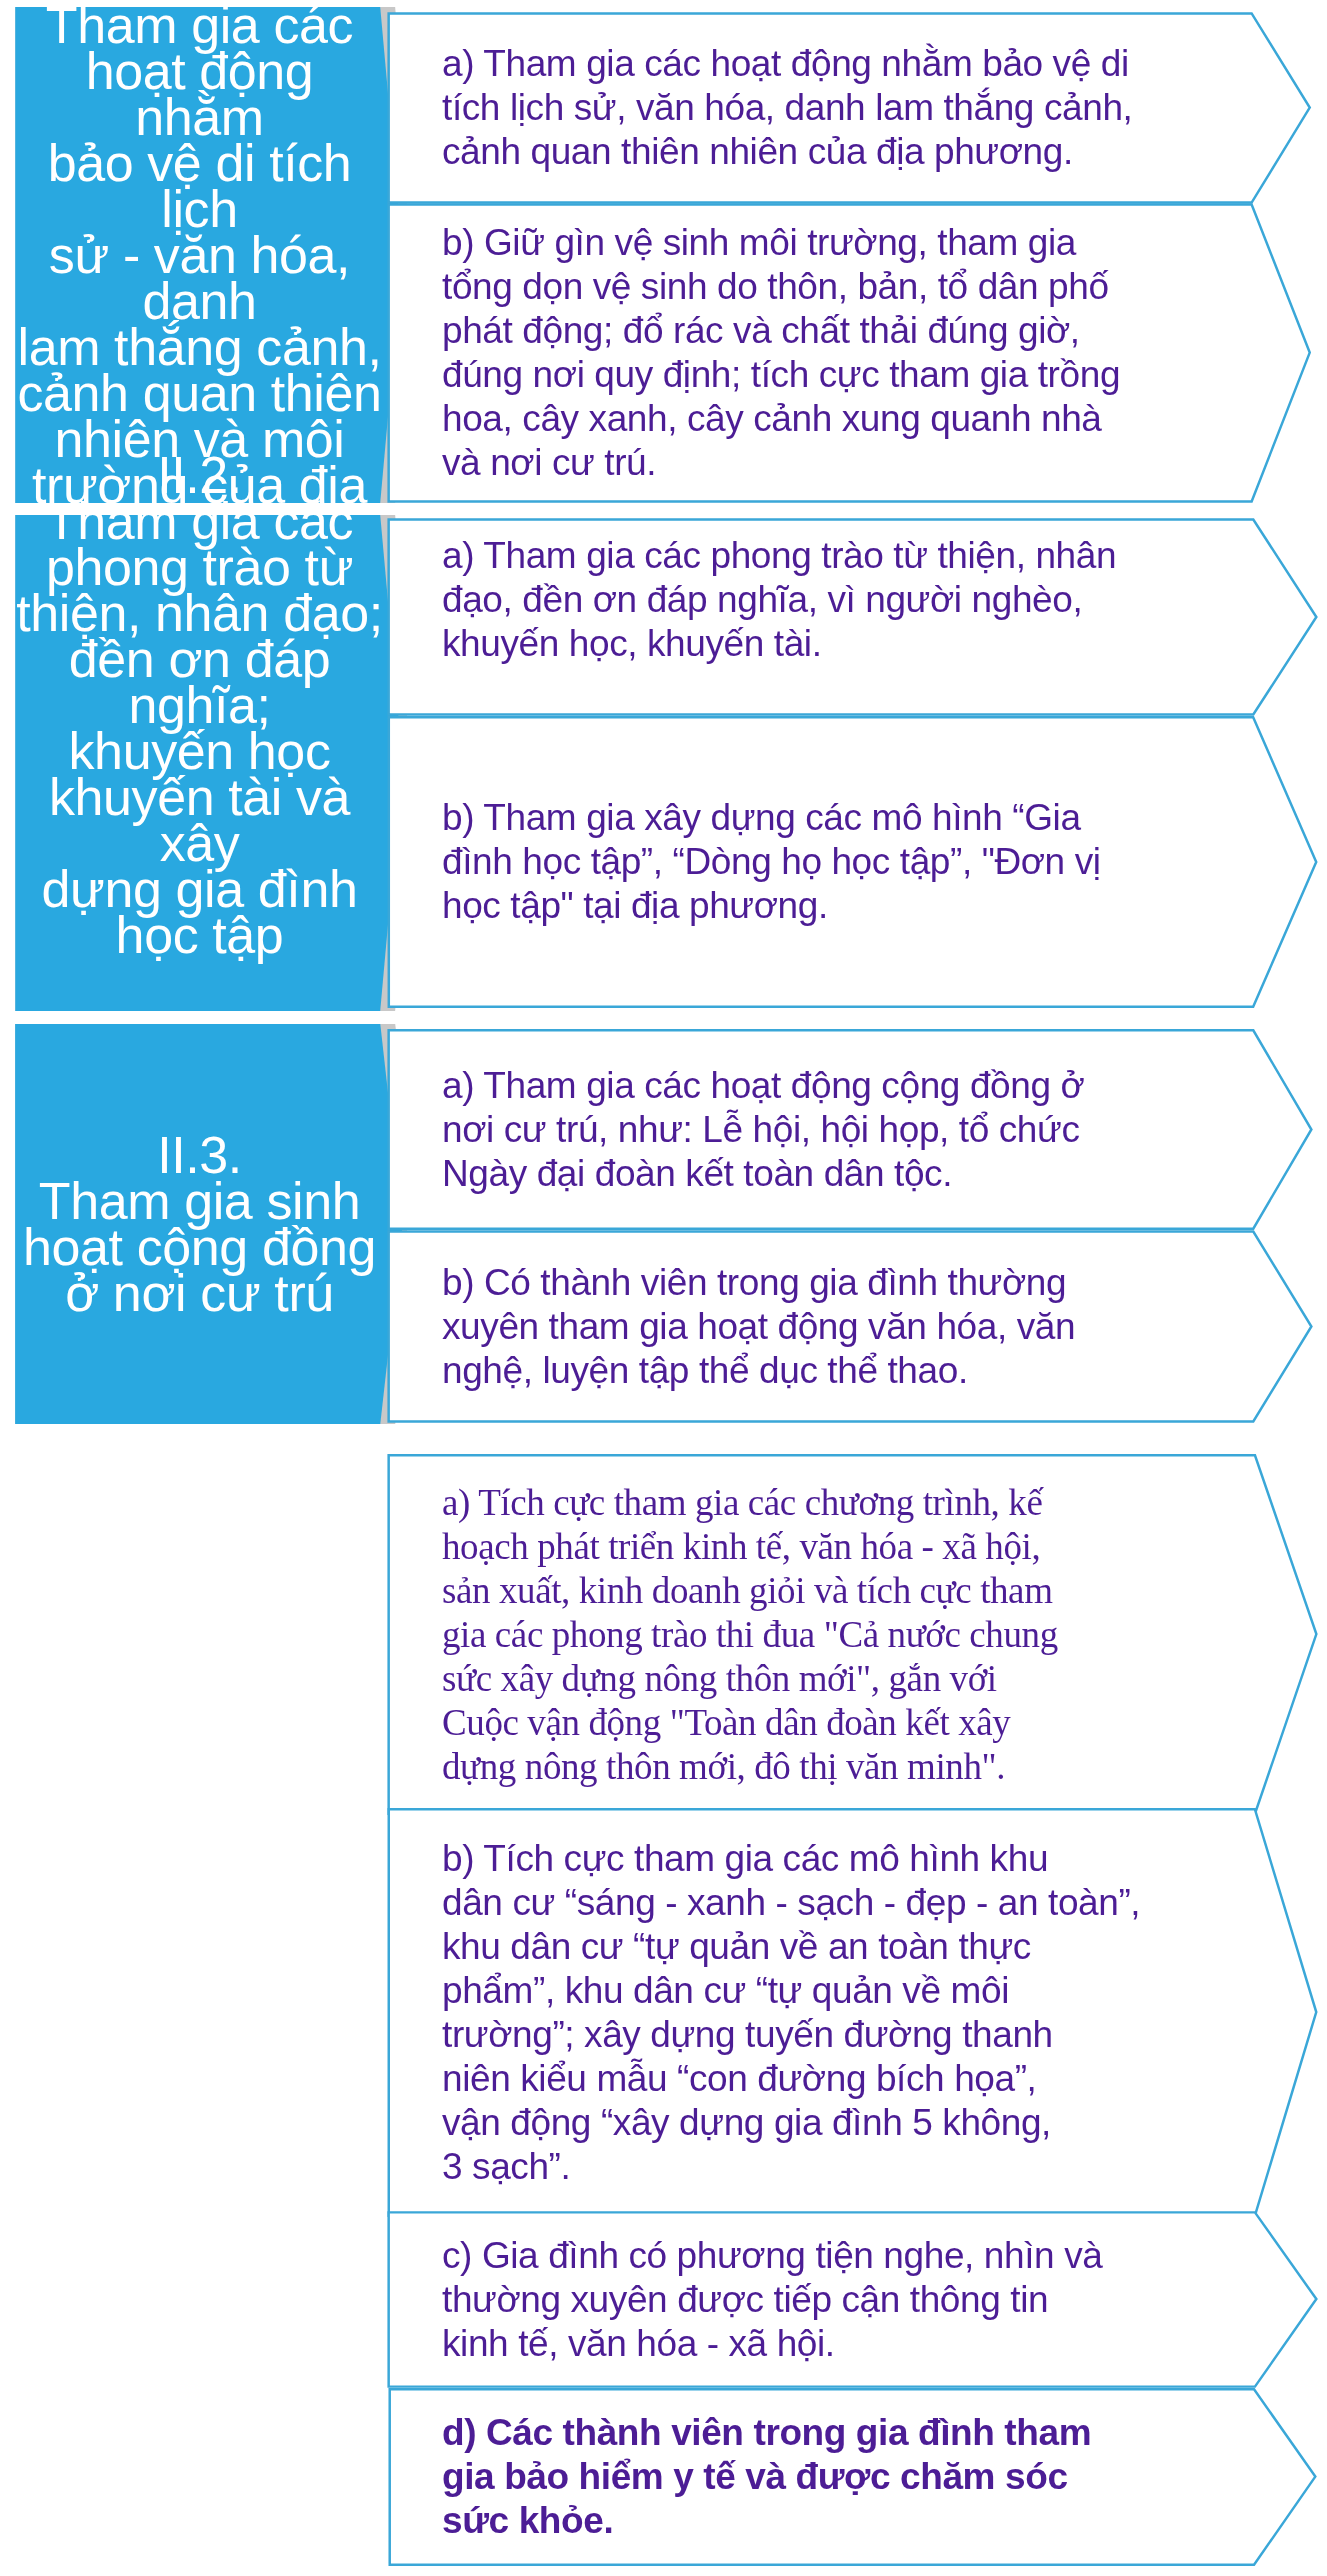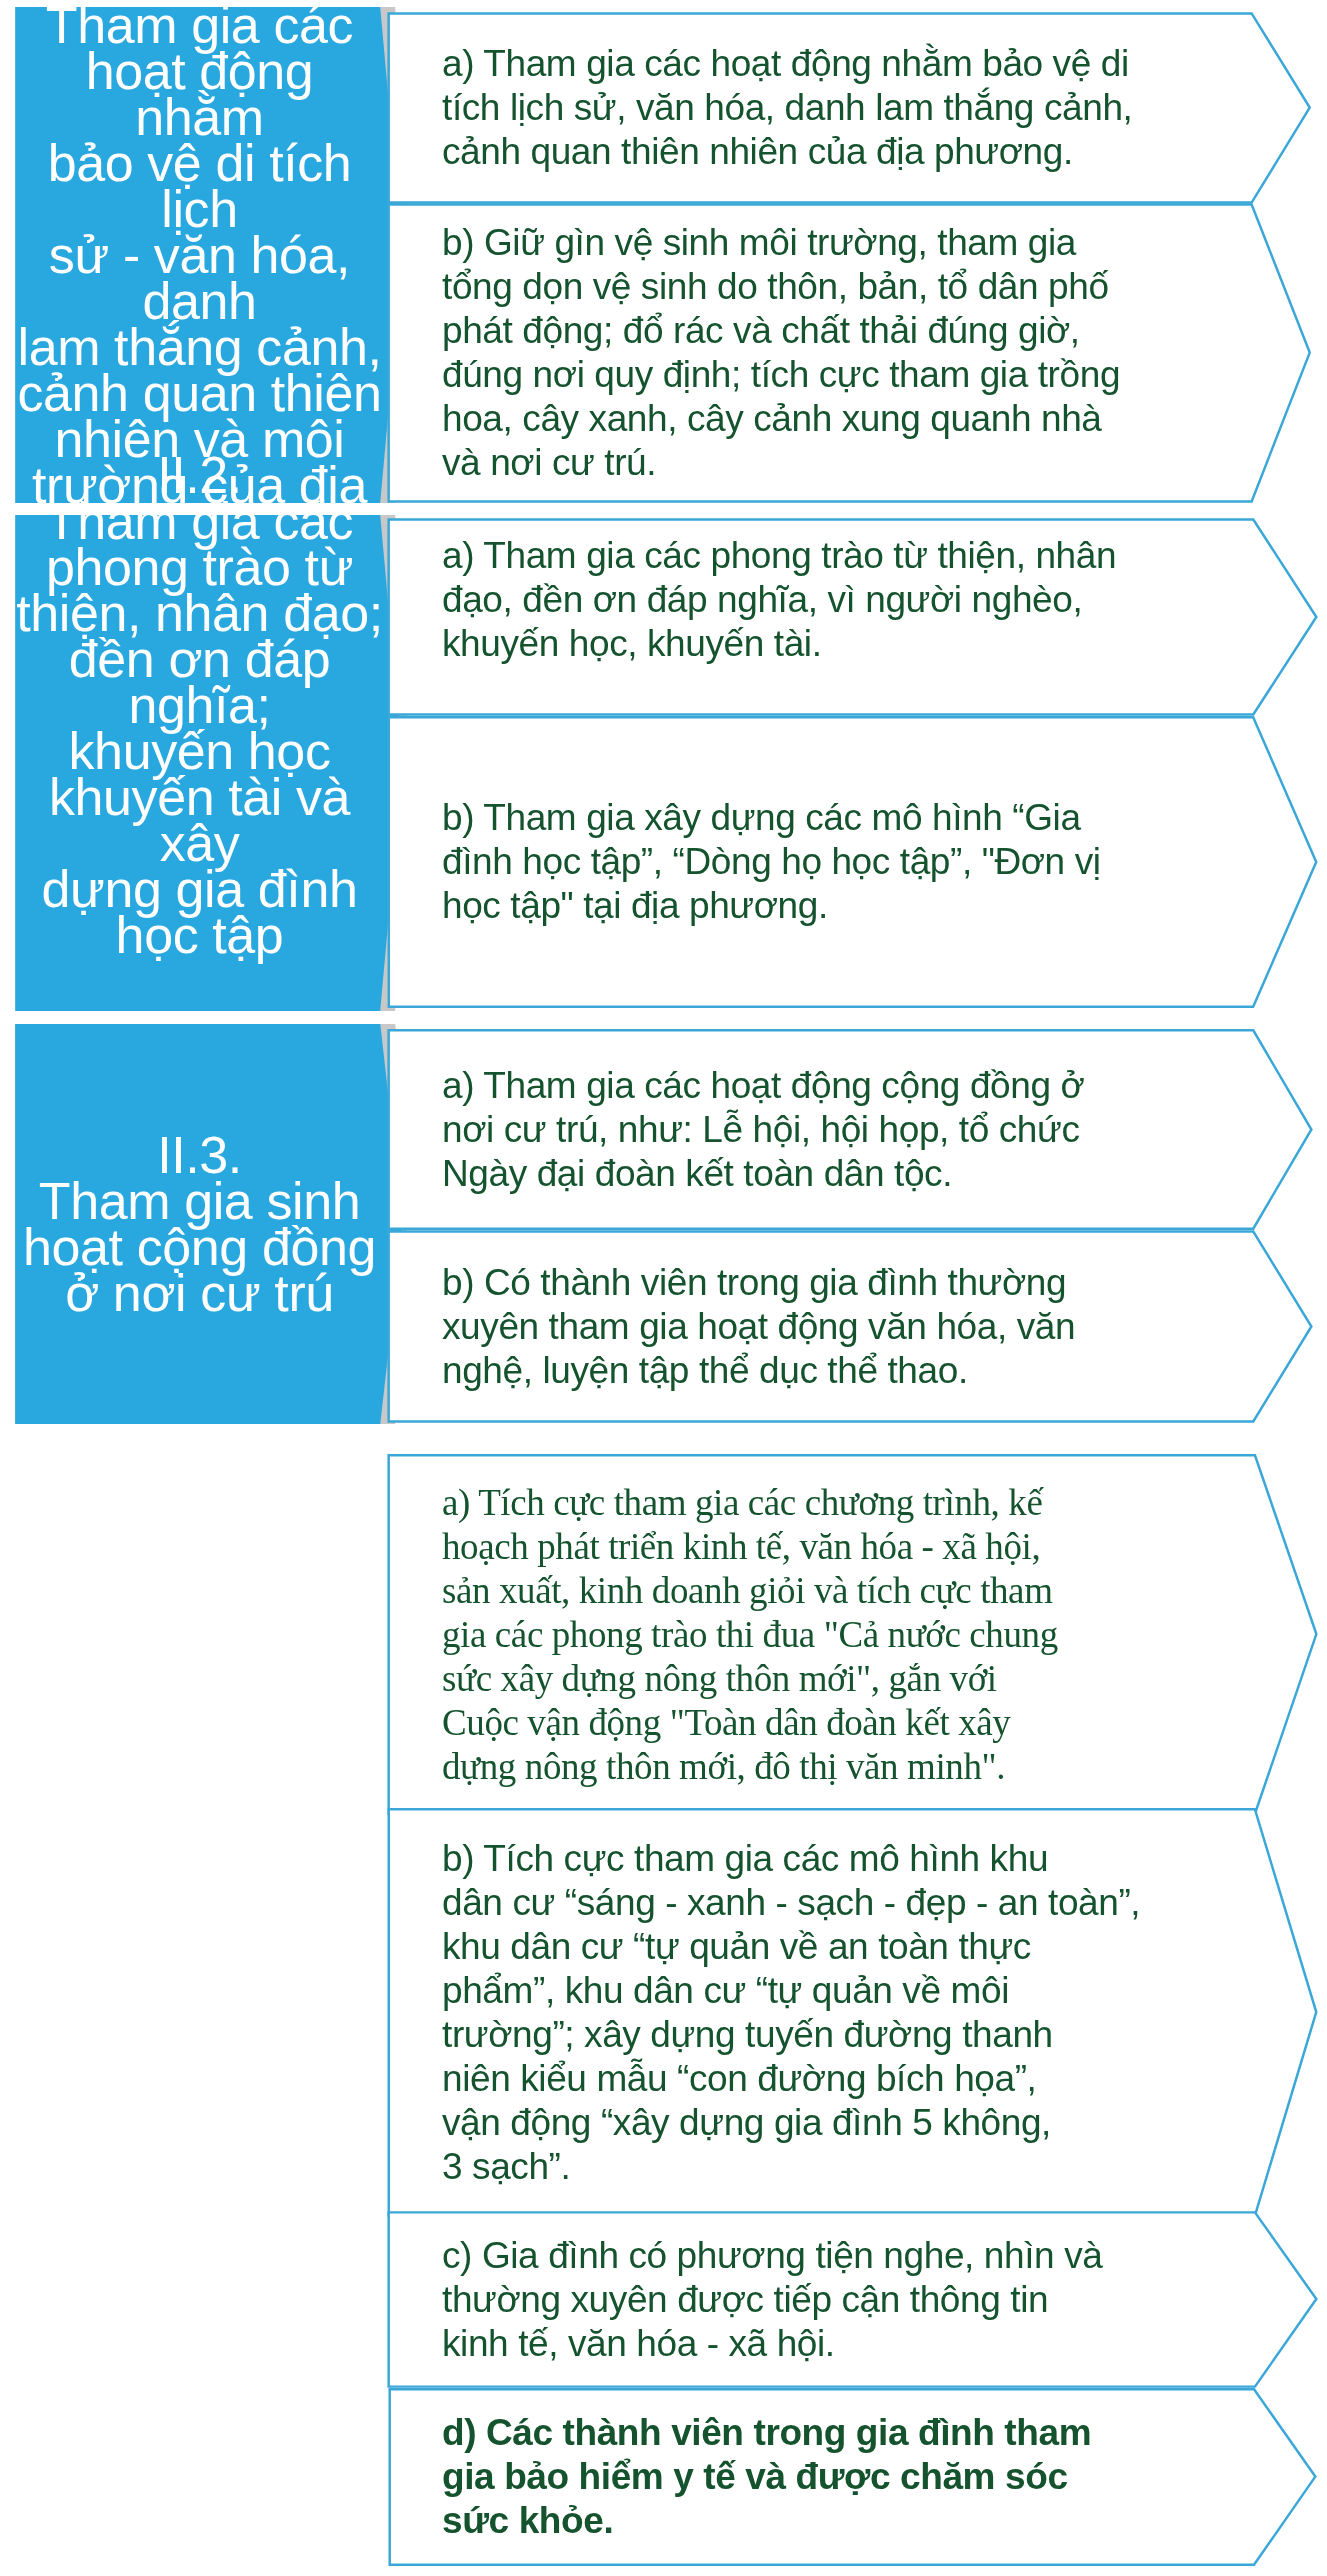--- a/index.html
+++ b/index.html
@@ -8,21 +8,21 @@
   .section { position: absolute; left: 0; width: 1328px; }
   .left-panel { position: absolute; left: 15px; width: 392px; }
   .left-panel svg { position: absolute; left: 0; top: 0; }
   .left-text { position: absolute; left: 0; width: 369px; top: 0; bottom: 0;
                display: flex; align-items: center; justify-content: center;
                text-align: center; color: #ffffff; font-size: 52px; line-height: 46px;
                letter-spacing: -0.4px; white-space: pre-line; }
   .item { position: absolute; left: 387px; width: 936px; }
   .item svg { position: absolute; left: 0; top: 0; overflow: visible; }
   .item-text { position: absolute; left: 55px; width: 830px; top: 0; bottom: 0;
-               display: flex; align-items: center; color: #14532d;
+               display: flex; align-items: center; color: #4c1d95;
                font-size: 37px; line-height: 44px; letter-spacing: -0.4px; white-space: pre-line; }
 </style>
 </head>
 <body>
 
 <div class="section" style="top:0;height:515px;">
   <div class="left-panel" style="top:6.6px;height:496px;">
     <svg width="392" height="496" viewBox="0 0 472 598">
       <polygon points="0,0 458,0 485,299 458,598 0,598" fill="#c8c8c8" transform="translate(0,0)"></polygon>
       <polygon points="0,0 440,0 467,299 440,598 0,598" fill="#29a8e0"></polygon>

